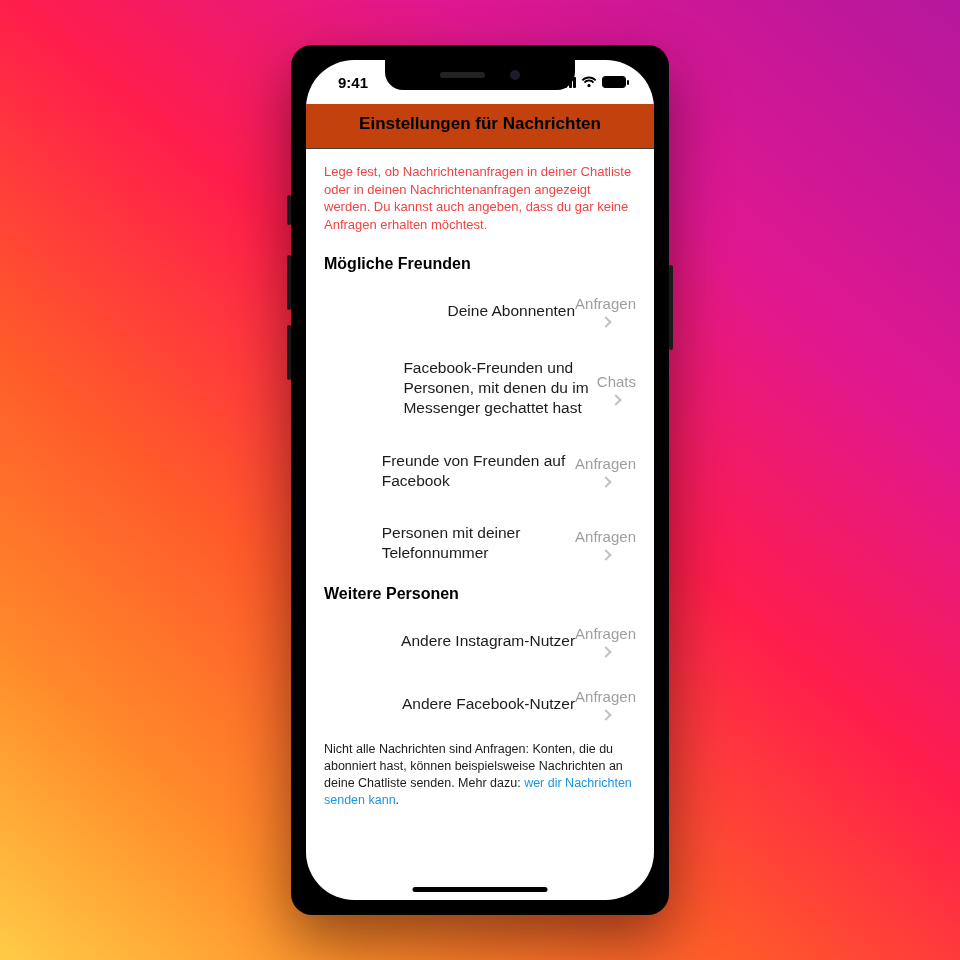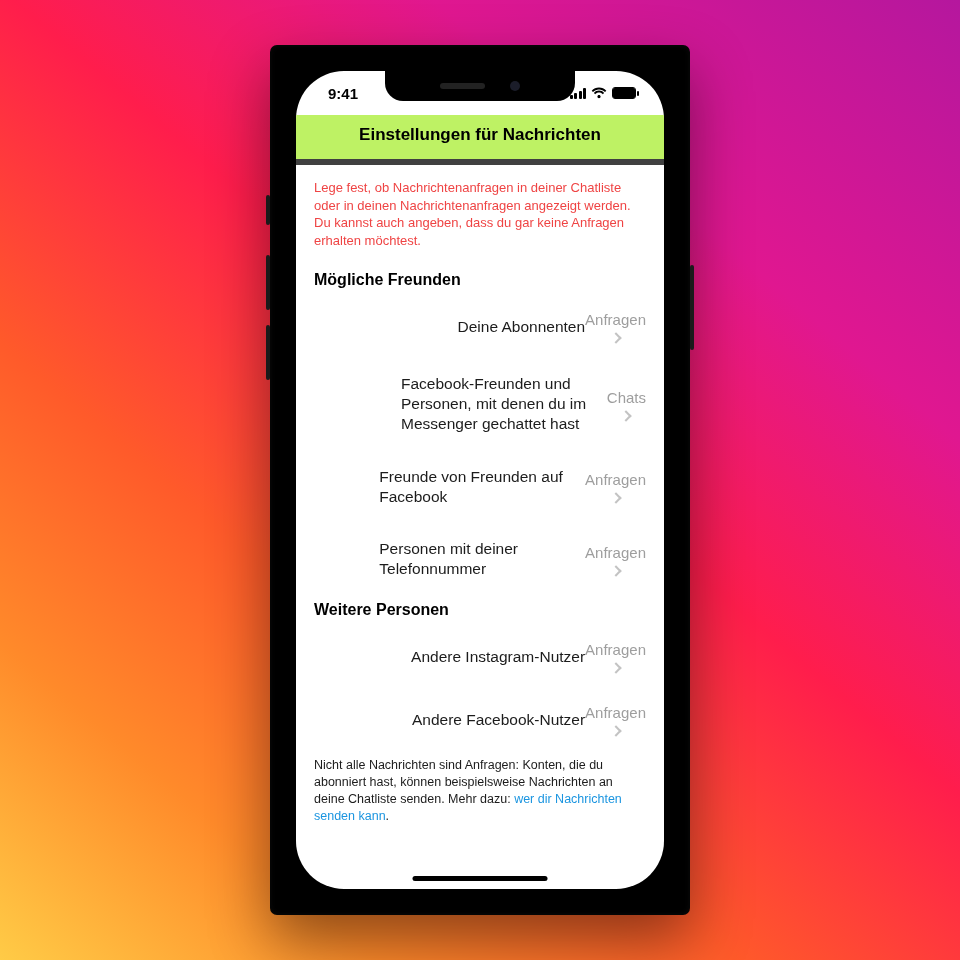--- a/index.html
+++ b/index.html
@@ -8,25 +8,25 @@
     font-family: -apple-system, "Helvetica Neue", Helvetica, Arial, sans-serif;
     background: linear-gradient(40deg, #ffcb46 0%, #ff8a2a 18%, #ff5a2a 35%, #ff1d4c 55%, #e01790 75%, #b5179e 100%);
     display: flex;
     align-items: center;
     justify-content: center;
     -webkit-font-smoothing: antialiased;
   }
 
   
   .phone {
-    width: 420px;
+    width: 378px;
     height: 870px;
     background: #000;
-    border-radius: 7px;
-    padding: 26px;
+    border-radius: 21px;
+    padding: 15px;
     box-shadow: 0 25px 60px rgba(0,0,0,.45), inset 0 0 6px rgba(255,255,255,.05);
     position: relative;
   }
   
   .side-btn {
     position: absolute;
     background: #1a1a1a;
     border-radius: 3px;
   }
   .btn-left1 { left:-4px; top:150px; width:4px; height:30px; }
@@ -78,22 +78,22 @@
   .bars span:nth-child(3){height:8px}
   .bars span:nth-child(4){height:11px}
   .battery { width:24px;height:12px;border:1.5px solid #000;border-radius:3px;position:relative; }
   .battery::after{content:"";position:absolute;right:-4px;top:3px;width:2px;height:5px;background:#000;border-radius:1px;}
   .battery i{display:block;background:#000;height:100%;width:100%;border-radius:1.5px;}
 
   
   .page-header {
     text-align: center;
     padding: 10px 16px 14px;
-    border-bottom: 6px solid #404040;
-    background: #bef264;
+    border-bottom: 1px solid #404040;
+    background: #c2410c;
     flex: 0 0 auto;
   }
   .page-header h1 { font-size: 17px; font-weight: 600; color:#000; }
 
   
   .content {
     flex: 1 1 auto;
     overflow-y: auto;
     padding: 14px 18px 30px;
   }

